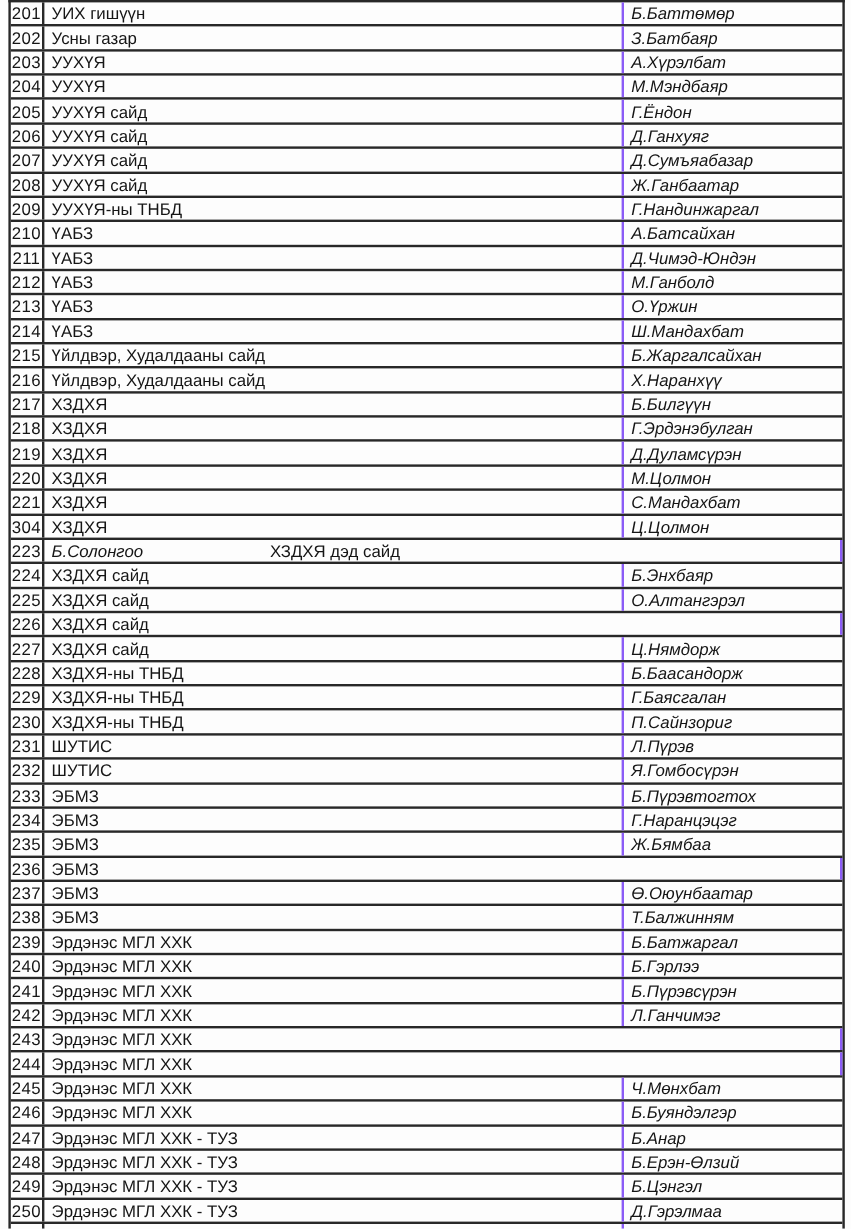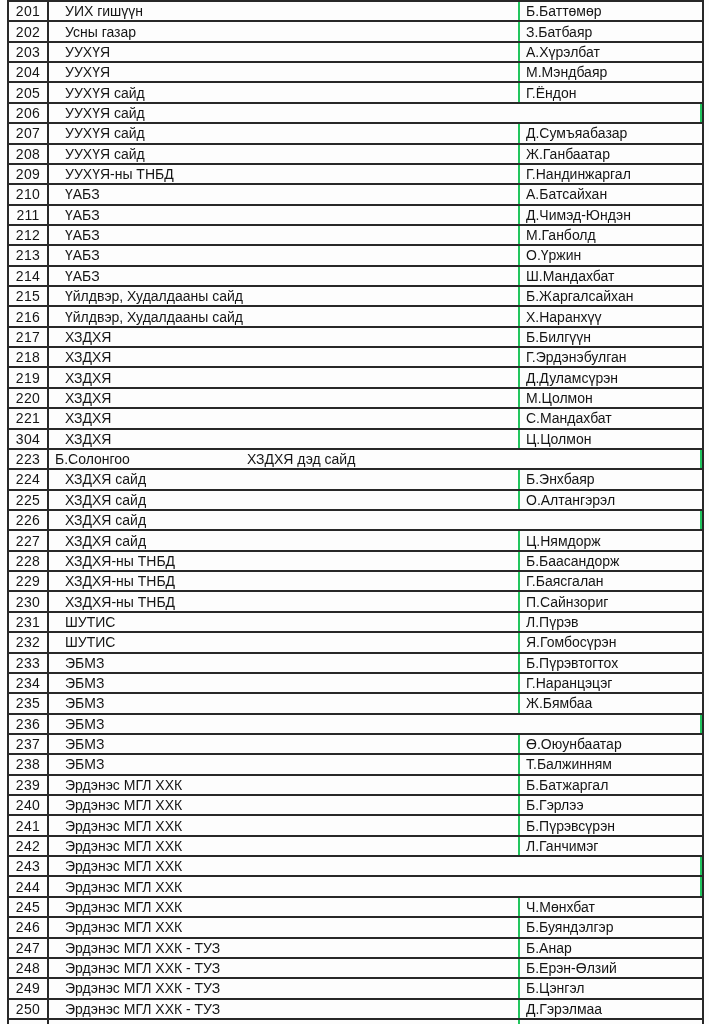--- a/index.html
+++ b/index.html
@@ -44,33 +44,34 @@
     box-sizing: border-box;
     display: flex;
     align-items: center;
     font-size: 14px;
     line-height: 14px;
     color: #151515;
     white-space: nowrap;
     overflow: hidden;
   }
   .c-num {
-    width: 40px;
+    width: 28px;
     justify-content: center;
     border-right: 2px solid #282828;
     letter-spacing: 0.3px;
   }
   .c-org {
     flex: 1;
-    padding-left: 16px;
-    border-right: 2px solid #22c55e;
+    padding-left: 6px;
+    border-right: 2px solid #8b5cf6;
   }
   .c-name {
     width: 182px;
     padding-left: 6px;
+    font-style: italic;
   }
 </style>
 </head>
 <body>
 
 <div class="page">
   <div class="scan-table">
 
   <div class="t-row">
     <div class="cell c-num">201</div>
@@ -98,20 +99,21 @@
 
   <div class="t-row">
     <div class="cell c-num">205</div>
     <div class="cell c-org">УУХҮЯ сайд</div>
     <div class="cell c-name">Г.Ёндон</div>
   </div>
 
   <div class="t-row">
     <div class="cell c-num">206</div>
     <div class="cell c-org">УУХҮЯ сайд</div>
+    <div class="cell c-name">Д.Ганхуяг</div>
   </div>
 
   <div class="t-row">
     <div class="cell c-num">207</div>
     <div class="cell c-org">УУХҮЯ сайд</div>
     <div class="cell c-name">Д.Сумъяабазар</div>
   </div>
 
   <div class="t-row">
     <div class="cell c-num">208</div>

